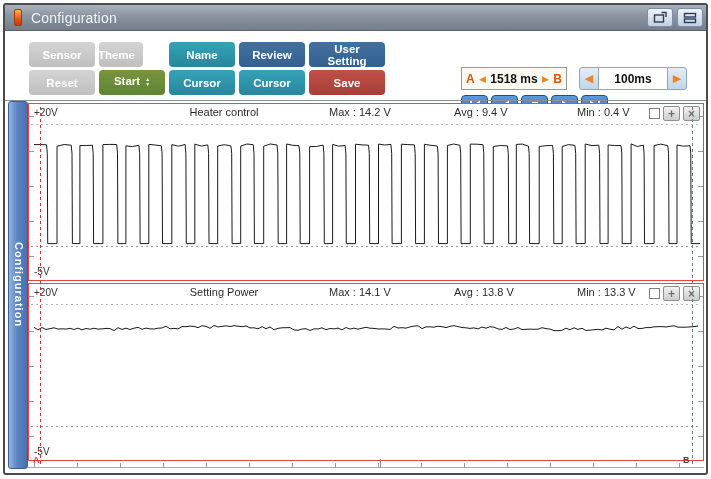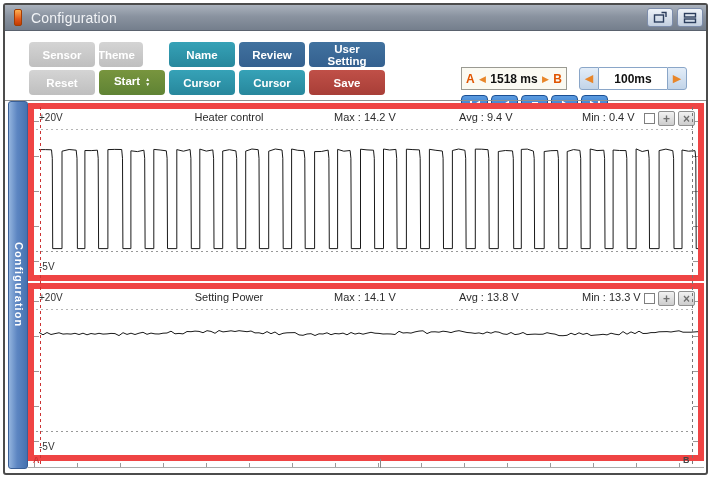--- a/index.html
+++ b/index.html
@@ -47,21 +47,21 @@
 
   
   .chart-sep{position:absolute;left:0;top:95px;width:701px;height:1px;background:#8f8f8f;}
   .sidebar-tab{position:absolute;left:3px;top:96px;width:20px;height:368px;border:1px solid #3a5f96;border-radius:3px;
     background:linear-gradient(90deg,#93b4de 0%,#5d86c2 45%,#46form72b0 100%);}
   .sidebar-tab{background:linear-gradient(90deg,#93b4de 0%,#5d86c2 45%,#4672b0 100%);}
   .sidebar-label{position:absolute;left:3px;top:0;width:14px;height:100%;display:flex;align-items:center;justify-content:center;
     writing-mode:vertical-rl;color:#fff;font-size:11px;font-weight:bold;letter-spacing:1px;white-space:nowrap;}
 
   .charts{position:absolute;left:23px;top:98px;width:676px;height:370px;}
-  .panel{position:absolute;left:0;width:676px;height:178px;border:6px solid #ef4444;background:#fff;overflow:hidden;}
+  .panel{position:absolute;left:0;width:676px;height:178px;border:1px solid #ef4444;background:#fff;overflow:hidden;}
   .panel.p1{top:0;}
   .panel.p2{top:180px;}
 
   .ylabel{position:absolute;font-size:10px;color:#333;}
   .ylabel.top{left:5px;top:3px;}
   .ylabel.bottom{left:5px;bottom:3px;}
   .phead{position:absolute;top:2px;left:0;width:100%;height:14px;font-size:11px;color:#2b2b2b;}
   .phead .name{position:absolute;left:130px;width:130px;text-align:center;}
   .phead .max{position:absolute;left:300px;}
   .phead .avg{position:absolute;left:425px;}

